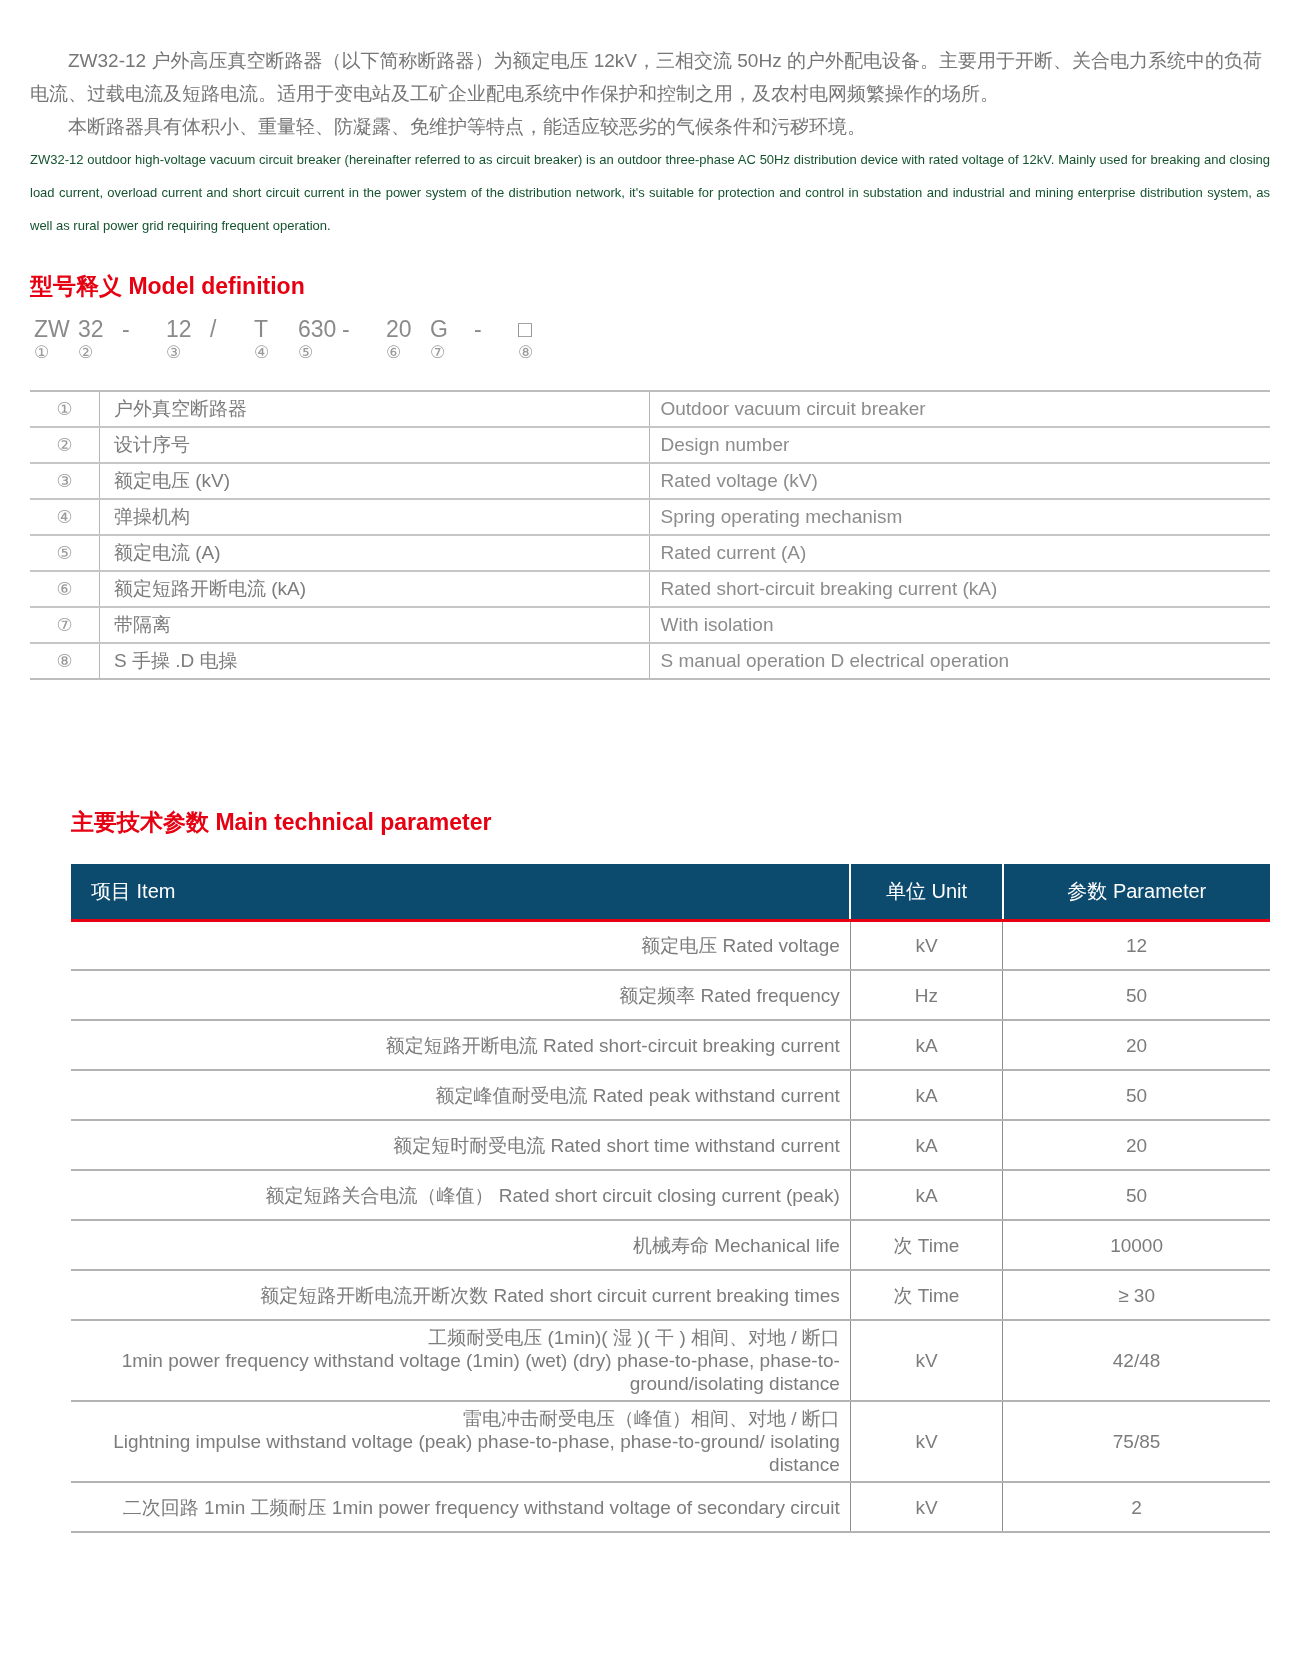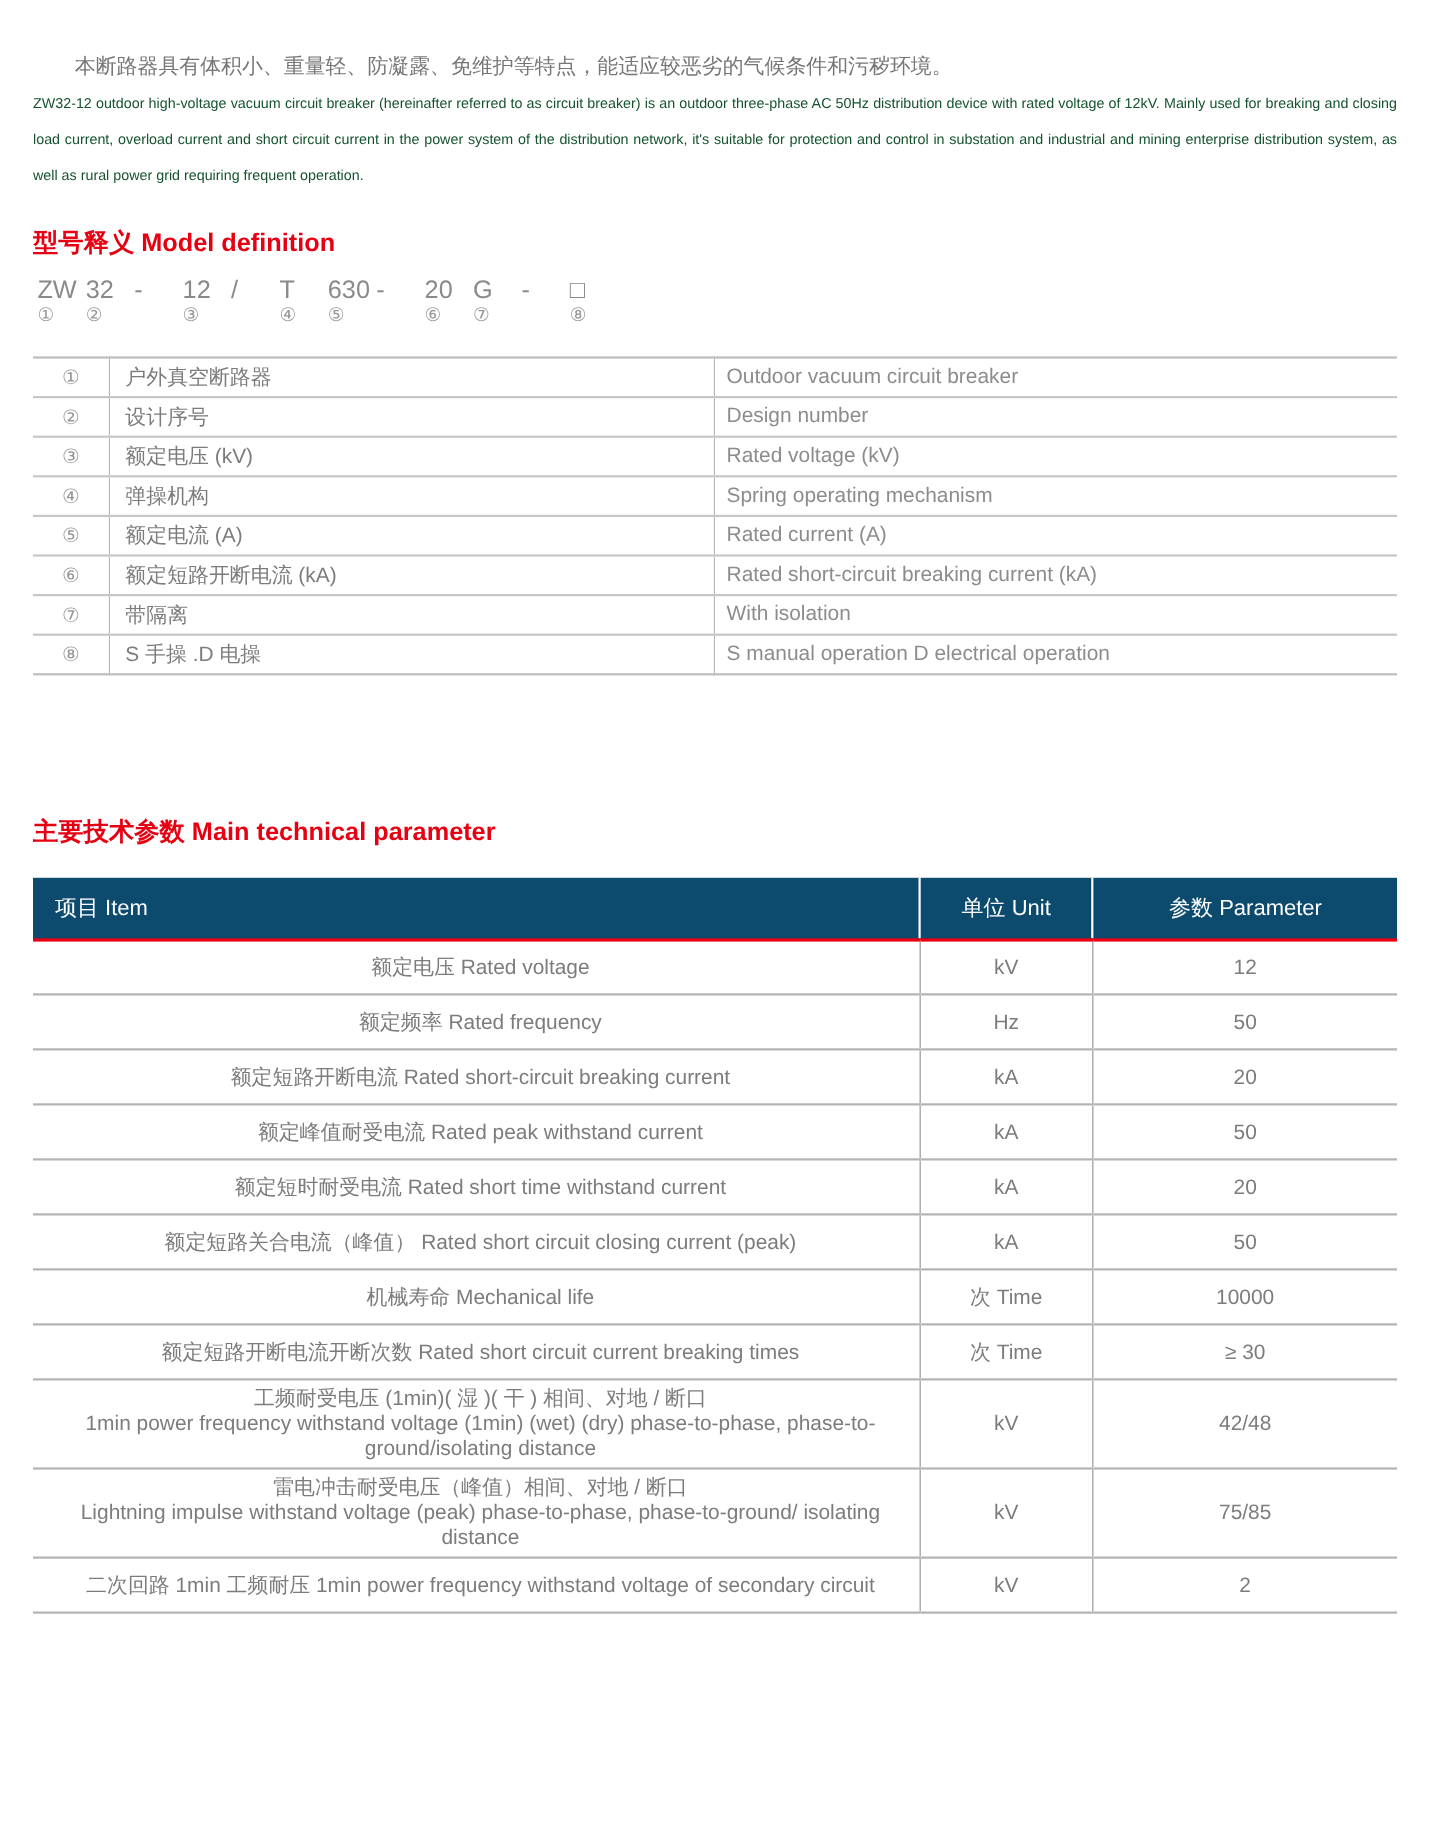--- a/index.html
+++ b/index.html
@@ -61,52 +61,53 @@
   table.model-table td.zh {
     width: 44.4%; padding-left: 14px;
     color: #7c7c7c; border-left: 1px solid #b5b5b5;
   }
   table.model-table td.en {
     width: 50%; padding-left: 10px;
     color: #8c8c8c; border-left: 1px solid #b5b5b5;
   }
 
   
-  .tech-section { margin-top: 128px; }
+  .tech-section { margin-top: 128px; margin-left: 41px; }
   table.tech-table {
     width: 100%; border-collapse: collapse; table-layout: fixed;
     margin-top: 28px;
   }
   table.tech-table thead th {
     background: #0c4a6e; color: #ffffff;
     font-weight: normal; font-size: 20px;
     height: 56px; padding: 0;
     border-bottom: 3px solid #e60012;
   }
   table.tech-table thead th.h-item { width: 65%; text-align: left; padding-left: 20px; }
   table.tech-table thead th.h-unit { width: 12.7%; text-align: center; border-left: 2px solid #ffffff; }
   table.tech-table thead th.h-param { width: 22.3%; text-align: center; border-left: 2px solid #ffffff; }
 
   table.tech-table tbody td {
     border-bottom: 2px solid #b3b3b3;
     color: #7c7c7c; font-size: 19px;
     height: 50px; padding: 5px 0;
     line-height: 23px; vertical-align: middle;
   }
-  table.tech-table tbody td.item { padding-left: 18px; padding-right: 10px; text-align: center; }
+  table.tech-table tbody td.item { padding-left: 18px; padding-right: 10px; text-align: right; }
   table.tech-table tbody td.unit { text-align: center; border-left: 1px solid #8e8e8e; }
   table.tech-table tbody td.value { text-align: center; border-left: 1px solid #8e8e8e; }
 </style>
 </head>
 <body>
 
 <div class="page">
 
   <section class="overview-section">
     <div class="overview-body">
+      <p class="zh">ZW32-12 户外高压真空断路器（以下简称断路器）为额定电压 12kV，三相交流 50Hz 的户外配电设备。主要用于开断、关合电力系统中的负荷电流、过载电流及短路电流。适用于变电站及工矿企业配电系统中作保护和控制之用，及农村电网频繁操作的场所。</p>
       <p class="zh">本断路器具有体积小、重量轻、防凝露、免维护等特点，能适应较恶劣的气候条件和污秽环境。</p>
       <p class="en">ZW32-12 outdoor high-voltage vacuum circuit breaker (hereinafter referred to as circuit breaker) is an outdoor three-phase AC 50Hz distribution device with rated voltage of 12kV. Mainly used for breaking and closing load current, overload current and short circuit current in the power system of the distribution network, it's suitable for protection and control in substation and industrial and mining enterprise distribution system, as well as rural power grid requiring frequent operation.</p>
     </div>
   </section>
 
   <section class="model-section">
     <h2 class="section-title">型号释义 Model definition</h2>
     <div class="model-code" id="model-code">
         <div class="seg">
           <div class="code">ZW</div>

